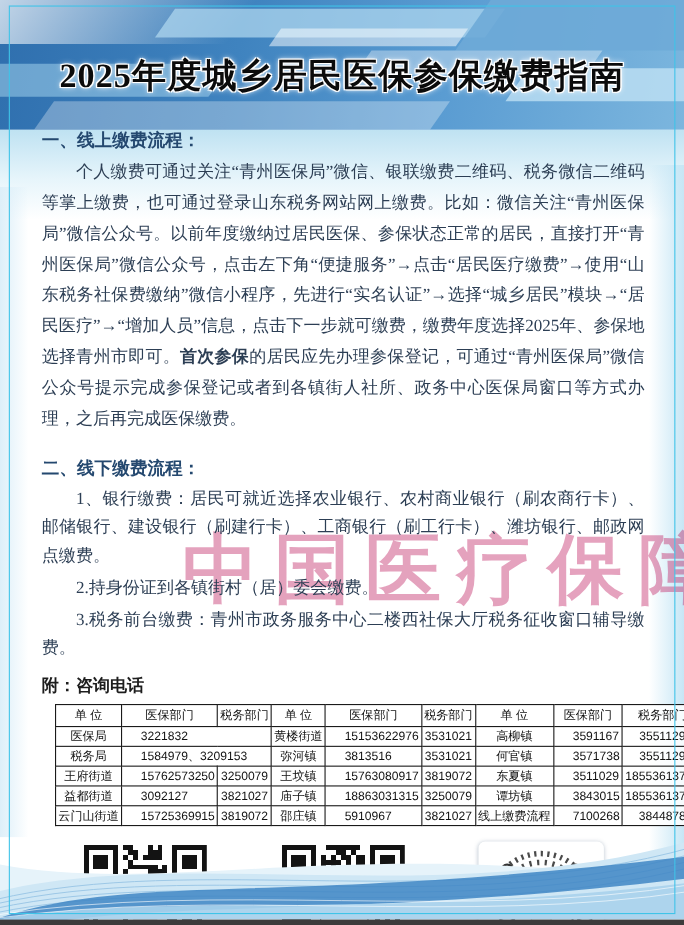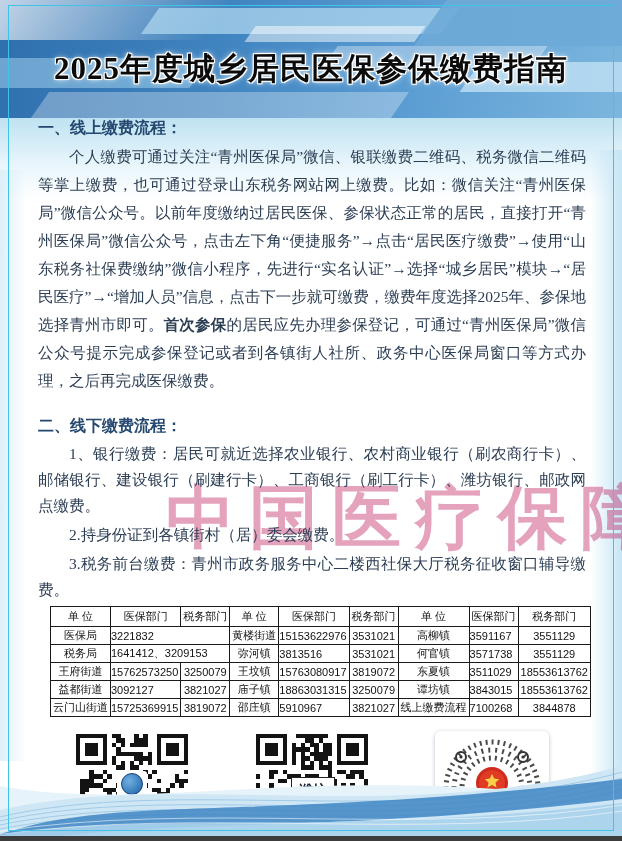--- a/index.html
+++ b/index.html
@@ -51,21 +51,21 @@
       text-indent:2em;text-align:justify;}
   .attach-heading{margin:10px 0 6px;font-family:"Liberation Sans",sans-serif;
       font-size:15.5px;font-weight:bold;color:#1d1d1d;}
 
   
   table.contact{border-collapse:collapse;margin-left:12px;width:514px;
       font-family:"Liberation Sans",sans-serif;font-size:11px;color:#111;background:rgba(255,255,255,.85);}
   table.contact th,table.contact td{border:1px solid #1a1a1a;height:17px;padding:0 2px;
       text-align:center;white-space:nowrap;font-weight:normal;}
   table.contact th{font-weight:normal;height:19px;}
-  table.contact td.num{text-align:left;padding-left:0;}
+  table.contact td.num{text-align:left;padding-left:17px;}
 
   
   .qr-row{display:flex;justify-content:space-between;margin:14px 14px 0 14px;position:relative;z-index:3;}
   .qr-slot{width:160px;display:flex;justify-content:center;}
   .qr-box{position:relative;width:118px;height:118px;background:#fff;padding:3px;box-sizing:border-box;}
   .qr-box svg{display:block;width:112px;height:112px;shape-rendering:crispEdges;}
   .qr-logo{position:absolute;left:44px;top:40px;width:30px;height:36px;background:#fff;border-radius:3px;
       display:flex;flex-direction:column;align-items:center;justify-content:center;gap:2px;}
   .qr-logo .globe{width:20px;height:20px;border-radius:50%;
       background:radial-gradient(circle at 35% 35%,#6fb1e0,#1c5fa8);border:1px solid #0e3f78;}
@@ -106,20 +106,21 @@
   <div class="content">
 
     <div class="sec-heading">一、线上缴费流程：</div>
     <p class="body-p"><span>个人缴费可通过关注“青州医保局”微信、银联缴费二维码、税务微信二维码等掌上缴费，也可通过登录山东税务网站网上缴费。比如：微信关注“青州医保局”微信公众号。以前年度缴纳过居民医保、参保状态正常的居民，直接打开“青州医保局”微信公众号，点击左下角“便捷服务”→点击“居民医疗缴费”→使用“山东税务社保费缴纳”微信小程序，先进行“实名认证”→选择“城乡居民”模块→“居民医疗”→“增加人员”信息，点击下一步就可缴费，缴费年度选择2025年、参保地选择青州市即可。</span><b>首次参保</b><span>的居民应先办理参保登记，可通过“青州医保局”微信公众号提示完成参保登记或者到各镇街人社所、政务中心医保局窗口等方式办理，之后再完成医保缴费。</span></p>
 
     <div class="sec-heading">二、线下缴费流程：</div>
     <p class="item-p">1、银行缴费：居民可就近选择农业银行、农村商业银行（刷农商行卡）、邮储银行、建设银行（刷建行卡）、工商银行（刷工行卡）、潍坊银行、邮政网点缴费。</p>
     <p class="item-p">2.持身份证到各镇街村（居）委会缴费。</p>
     <p class="item-p">3.税务前台缴费：青州市政务服务中心二楼西社保大厅税务征收窗口辅导缴费。</p>
 
+    <div class="attach-heading">附：咨询电话</div>
 
     <table class="contact">
       <colgroup>
         <col style="width:60px">
           <col style="width:64px">
           <col style="width:48px">
         <col style="width:54px">
           <col style="width:65px">
           <col style="width:48px">
         <col style="width:58px">
@@ -145,21 +146,21 @@
             <td class="num" colspan="2">3221832</td>
             <td>黄楼街道</td>
             <td class="num">15153622976</td>
             <td>3531021</td>
             <td>高柳镇</td>
             <td class="num">3591167</td>
             <td>3551129</td>
           </tr>
           <tr>
             <td>税务局</td>
-            <td class="num" colspan="2">1641412、3209153</td>
+            <td class="num" colspan="2">1584979、3209153</td>
             <td>弥河镇</td>
             <td class="num">3813516</td>
             <td>3531021</td>
             <td>何官镇</td>
             <td class="num">3571738</td>
             <td>3551129</td>
           </tr>
           <tr>
             <td>王府街道</td>
             <td class="num">15762573250</td>

